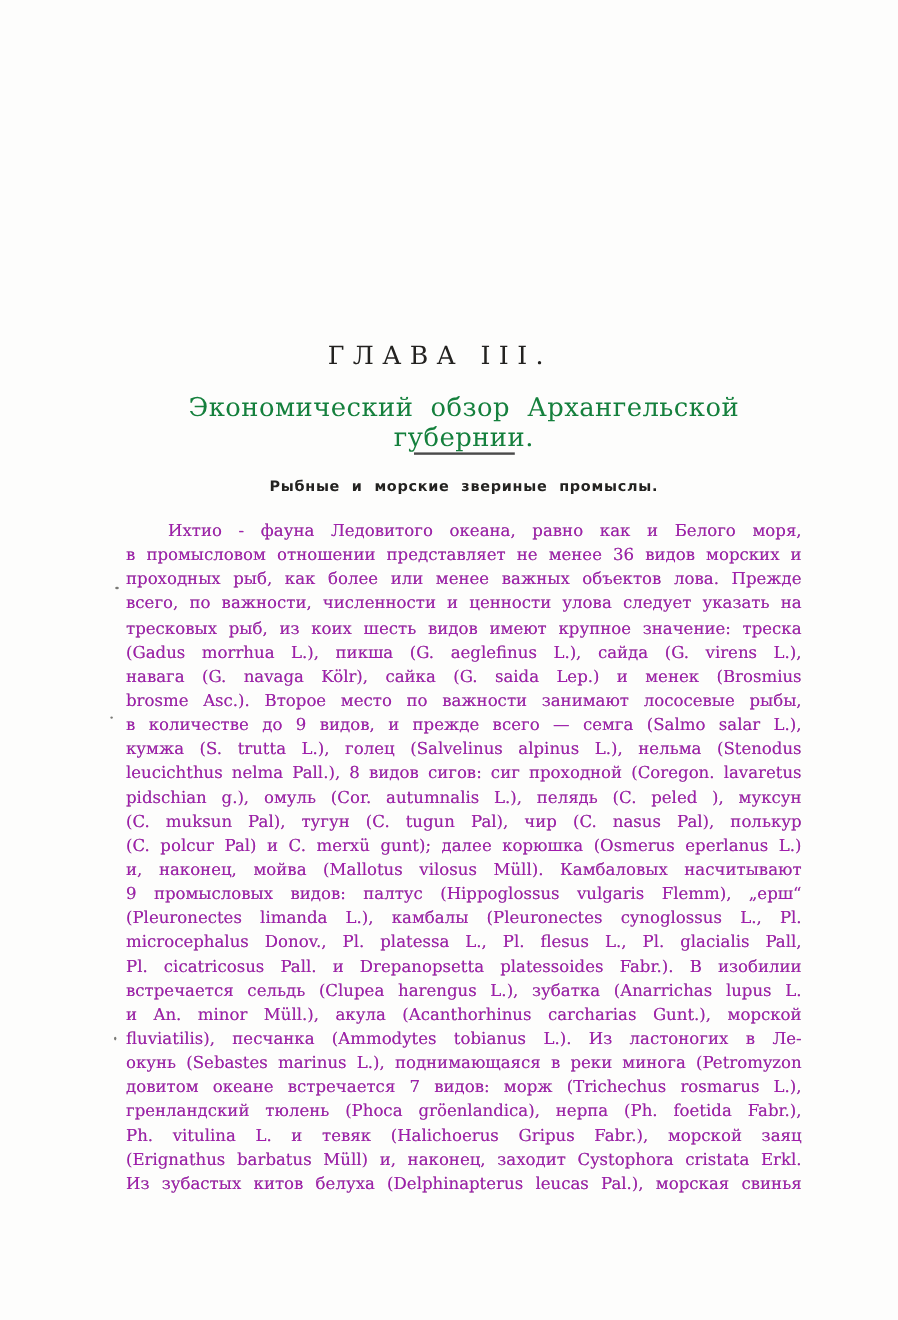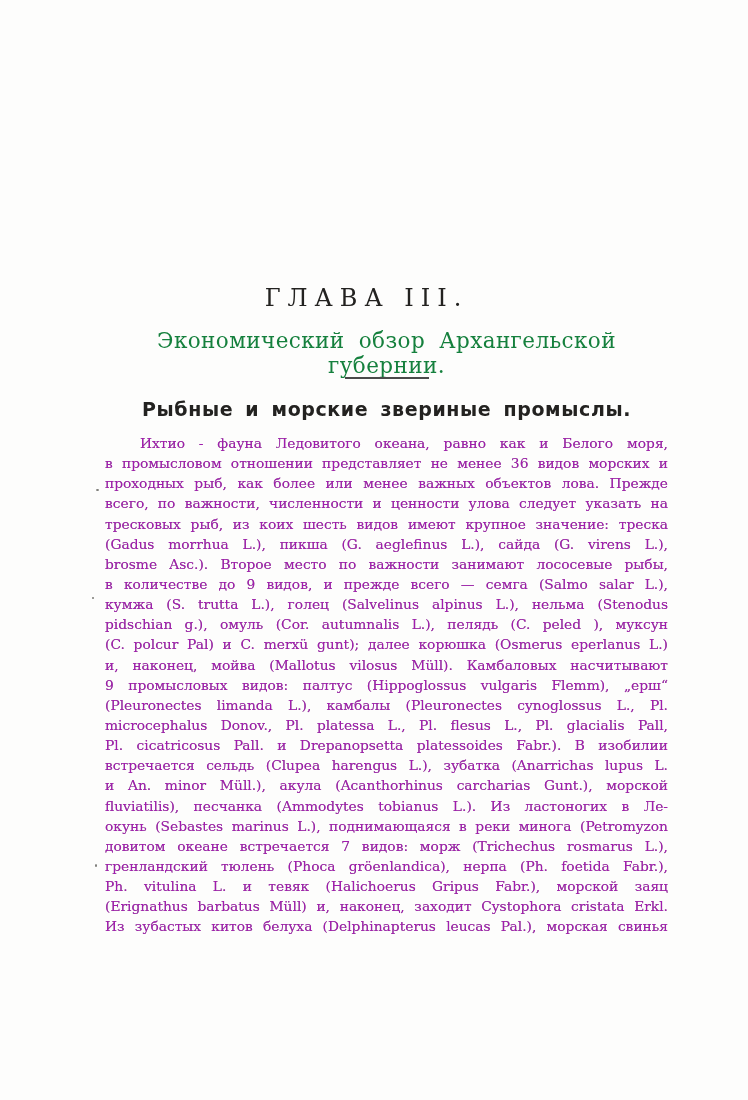--- a/index.html
+++ b/index.html
@@ -22,21 +22,21 @@
     top: 0;
   }
   .chapter-heading {
     position: absolute;
     top: 284px;
     left: 0;
     width: 100%;
     text-align: center;
     transform: translateX(-20px);
     font-family: "DejaVu Serif", serif;
-    font-size: 24px;
+    font-size: 21px;
     letter-spacing: 7px;
     color: #232220;
   }
   .chapter-title {
     position: absolute;
     top: 328px;
     left: 0;
     width: 100%;
     text-align: center;
     font-family: "DejaVu Serif", serif;
@@ -54,21 +54,21 @@
     background: #4a4a4a;
   }
   .section-heading {
     position: absolute;
     top: 398px;
     left: 0;
     width: 100%;
     text-align: center;
     font-family: "DejaVu Sans", sans-serif;
     font-weight: bold;
-    font-size: 19px;
+    font-size: 12px;
     word-spacing: 5px;
     letter-spacing: 0.6px;
     color: #232220;
   }
   .body-paragraph {
     position: absolute;
     top: 433px;
     left: 0;
     width: 563px;
     font-family: "DejaVu Serif", serif;
@@ -105,24 +105,27 @@
     <div class="chapter-title">Экономический обзор Архангельской губернии.</div>
     <div class="rule"></div>
     <div class="section-heading">Рыбные и морские звериные промыслы.</div>
     <div class="body-paragraph">
         <div class="text-line first-line">Ихтио - фауна Ледовитого океана, равно как и Белого моря,</div>
         <div class="text-line">в промысловом отношении представляет не менее 36 видов морских и</div>
         <div class="text-line">проходных рыб, как более или менее важных объектов лова. Прежде</div>
         <div class="text-line">всего, по важности, численности и ценности улова следует указать на</div>
         <div class="text-line">тресковых рыб, из коих шесть видов имеют крупное значение: треска</div>
         <div class="text-line">(Gadus morrhua L.), пикша (G. aeglefinus L.), сайда (G. virens L.),</div>
+        <div class="text-line">навага (G. navaga Kölr), сайка (G. saida Lep.) и менек (Brosmius</div>
         <div class="text-line">brosme Asc.). Второе место по важности занимают лососевые рыбы,</div>
         <div class="text-line">в количестве до 9 видов, и прежде всего — семга (Salmo salar L.),</div>
         <div class="text-line">кумжа (S. trutta L.), голец (Salvelinus alpinus L.), нельма (Stenodus</div>
+        <div class="text-line">leucichthus nelma Pall.), 8 видов сигов: сиг проходной (Coregon. lavaretus</div>
         <div class="text-line">pidschian g.), омуль (Cor. autumnalis L.), пелядь (C. peled ), муксун</div>
+        <div class="text-line">(C. muksun Pal), тугун (C. tugun Pal), чир (C. nasus Pal), полькур</div>
         <div class="text-line">(C. polcur Pal) и C. merxü gunt); далее корюшка (Osmerus eperlanus L.)</div>
         <div class="text-line">и, наконец, мойва (Mallotus vilosus Müll). Камбаловых насчитывают</div>
         <div class="text-line">9 промысловых видов: палтус (Hippoglossus vulgaris Flemm), „ерш“</div>
         <div class="text-line">(Pleuronectes limanda L.), камбалы (Pleuronectes cynoglossus L., Pl.</div>
         <div class="text-line">microcephalus Donov., Pl. platessa L., Pl. flesus L., Pl. glacialis Pall,</div>
         <div class="text-line">Pl. cicatricosus Pall. и Drepanopsetta platessoides Fabr.). В изобилии</div>
         <div class="text-line">встречается сельдь (Clupea harengus L.), зубатка (Anarrichas lupus L.</div>
         <div class="text-line">и An. minor Müll.), акула (Acanthorhinus carcharias Gunt.), морской</div>
         <div class="text-line">fluviatilis), песчанка (Ammodytes tobianus L.). Из ластоногих в Ле-</div>
         <div class="text-line">окунь (Sebastes marinus L.), поднимающаяся в реки минога (Petromyzon</div>

